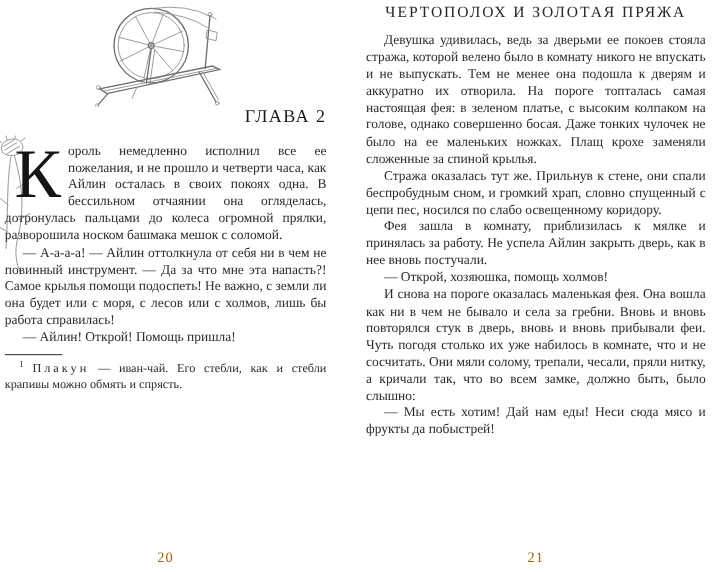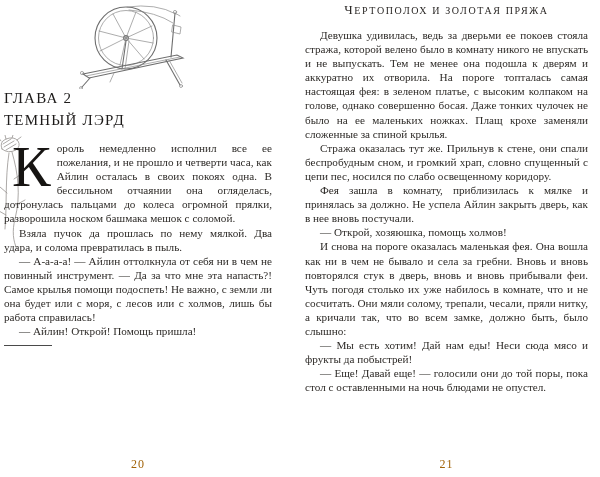--- a/index.html
+++ b/index.html
@@ -10,21 +10,21 @@
   .page{position:absolute;top:0;bottom:0;}
   #left-page{left:4px;width:268px;}
   #right-page{left:305px;width:283px;}
 
   
   .illo-wrap{text-align:center;margin:3px 0 0 14px;height:86px;}
   .illo-wrap svg{display:inline-block;}
 
   
   .chapter-label,.chapter-title{
-    text-align:left;color:#1d1b1a;letter-spacing:1.2px;
+    text-align:right;color:#1d1b1a;letter-spacing:1.2px;
     font-size:15px;line-height:1;margin:0;font-weight:normal;
   }
   .chapter-label{margin-top:2px;}
   .chapter-title{margin-top:7px;}
 
   
   .body-text{
     margin-top:13px;font-size:11.2px;line-height:14.1px;text-align:justify;
     position:relative;
   }
@@ -41,21 +41,21 @@
   .thistle{position:absolute;left:-6px;top:-6px;z-index:0;}
   .body-text p{position:relative;z-index:1;}
 
   
   .footnote-rule{border:0;border-top:1px solid #4a4a4a;width:48px;margin:7px 0 5px 0;}
   .footnote{font-size:10.2px;line-height:13.2px;text-align:justify;text-indent:12px;margin:0;}
   .footnote .spaced{letter-spacing:2.5px;}
 
   
   .running-head{
-    text-align:center;font-size:10px;letter-spacing:1.6px;color:#2a2725;
+    text-align:center;font-size:13px;letter-spacing:1.6px;color:#2a2725;
     margin:4px 0 0 0;font-weight:normal;line-height:12px;
   }
   .running-head::first-letter{font-size:13px;}
   #right-page .body-text{margin-top:11px;}
 
   
   .pageno{
     position:absolute;bottom:5px;left:0;width:100%;text-align:center;
     font-size:12px;letter-spacing:1px;color:#a16207;
   }
@@ -103,57 +103,58 @@
         <path class="ln-thin" d="M99,10 L104,13"></path>
         <path class="ln-thin" d="M97,22 L105,24 L104,31 L96,29 Z"></path>
         <circle class="ln-thin" cx="99" cy="9" r="1.6"></circle>
 
         <path class="ln-thin" d="M51,4 Q80,0 100,11"></path>
         <path class="ln-thin" d="M53,7 Q80,9 97,20"></path>
       </svg>
     </div>
 
     <h2 class="chapter-label">ГЛАВА 2</h2>
-    <h1 class="chapter-title">ТЕМНЫЙ ЛЭРД</h1>
 
     <div class="body-text">
       <svg class="thistle" width="38" height="116" viewBox="0 0 38 116" aria-hidden="true">
         <path class="th" d="M4,14 Q1,7 8,4 Q16,1 20,6 Q23,11 18,15 Q10,19 4,14 Z"></path>
         <path class="th" d="M6,12 L16,6 M8,15 L18,9 M5,9 L13,4"></path>
         <path class="th" d="M3,6 L0,2 M8,4 L7,0 M14,3 L15,0 M19,5 L23,2"></path>
         <path class="th" d="M14,17 C20,38 23,60 17,84 C14,96 15,106 19,114"></path>
         <path class="th" d="M11,18 C7,44 9,70 7,94"></path>
         <path class="th" d="M16,44 L25,38 M9,58 L2,52 M18,70 L27,65 M8,80 L1,76"></path>
       </svg>
 
       <p class="no-indent">
         <span class="dropcap">К</span><span>ороль немедленно исполнил все ее пожелания, и не прошло и четверти часа, как Айлин осталась в своих покоях одна. В бессильном отчаянии она огляделась, дотронулась пальцами до колеса огромной прялки, разворошила носком башмака мешок с соломой.</span>
       </p>
 
 
-      <p>Взяла пучок да прошлась по нему мялкой. Два удара, и солома превратилась в пыль.</p>
       <p>— А-а-а-а! — Айлин оттолкнула от себя ни в чем не повинный инструмент. — Да за что мне эта напасть?! Самое крылья помощи подоспеть! Не важно, с земли ли она будет или с моря, с лесов или с холмов, лишь бы работа справилась!</p>
       <p>— Айлин! Открой! Помощь пришла!</p>
     </div>
 
     <hr class="footnote-rule">
+    <p class="footnote">
+      <sup class="fn-sup">1</sup>
+      <span class="spaced">Плакун</span><span> — иван-чай. Его стебли, как и стебли крапивы можно обмять и спрясть.</span>
+    </p>
 
     <div class="pageno">20</div>
   </div>
 
   <div class="page" id="right-page">
 
     <div class="running-head">ЧЕРТОПОЛОХ И ЗОЛОТАЯ ПРЯЖА</div>
 
     <div class="body-text">
       <p>Девушка удивилась, ведь за дверьми ее покоев стояла стража, которой велено было в комнату никого не впускать и не выпускать. Тем не менее она подошла к дверям и аккуратно их отворила. На пороге топталась самая настоящая фея: в зеленом платье, с высоким колпаком на голове, однако совершенно босая. Даже тонких чулочек не было на ее маленьких ножках. Плащ крохе заменяли сложенные за спиной крылья.</p>
       <p>Стража оказалась тут же. Прильнув к стене, они спали беспробудным сном, и громкий храп, словно спущенный с цепи пес, носился по слабо освещенному коридору.</p>
-      <p>Фея зашла в комнату, приблизилась к мялке и принялась за должно. Не успела Айлин закрыть дверь, как в нее вновь постучали.</p>
+      <p>Фея зашла в комнату, приблизилась к мялке и принялась за работу. Не успела Айлин закрыть дверь, как в нее вновь постучали.</p>
       <p>— Открой, хозяюшка, помощь холмов!</p>
       <p>И снова на пороге оказалась маленькая фея. Она вошла как ни в чем не бывало и села за гребни. Вновь и вновь повторялся стук в дверь, вновь и вновь прибывали феи. Чуть погодя столько их уже набилось в комнате, что и не сосчитать. Они мяли солому, трепали, чесали, пряли нитку, а кричали так, что во всем замке, должно быть, было слышно:</p>
       <p>— Мы есть хотим! Дай нам еды! Неси сюда мясо и фрукты да побыстрей!</p>
-      <p>— Еще! Давай еще! — голосили они до той поры, пока стол с оставленными на ночь блюдами не опустел.</p>
     </div>
 
     <div class="pageno">21</div>
   </div>
 
 </div>
 
 </body></html>

